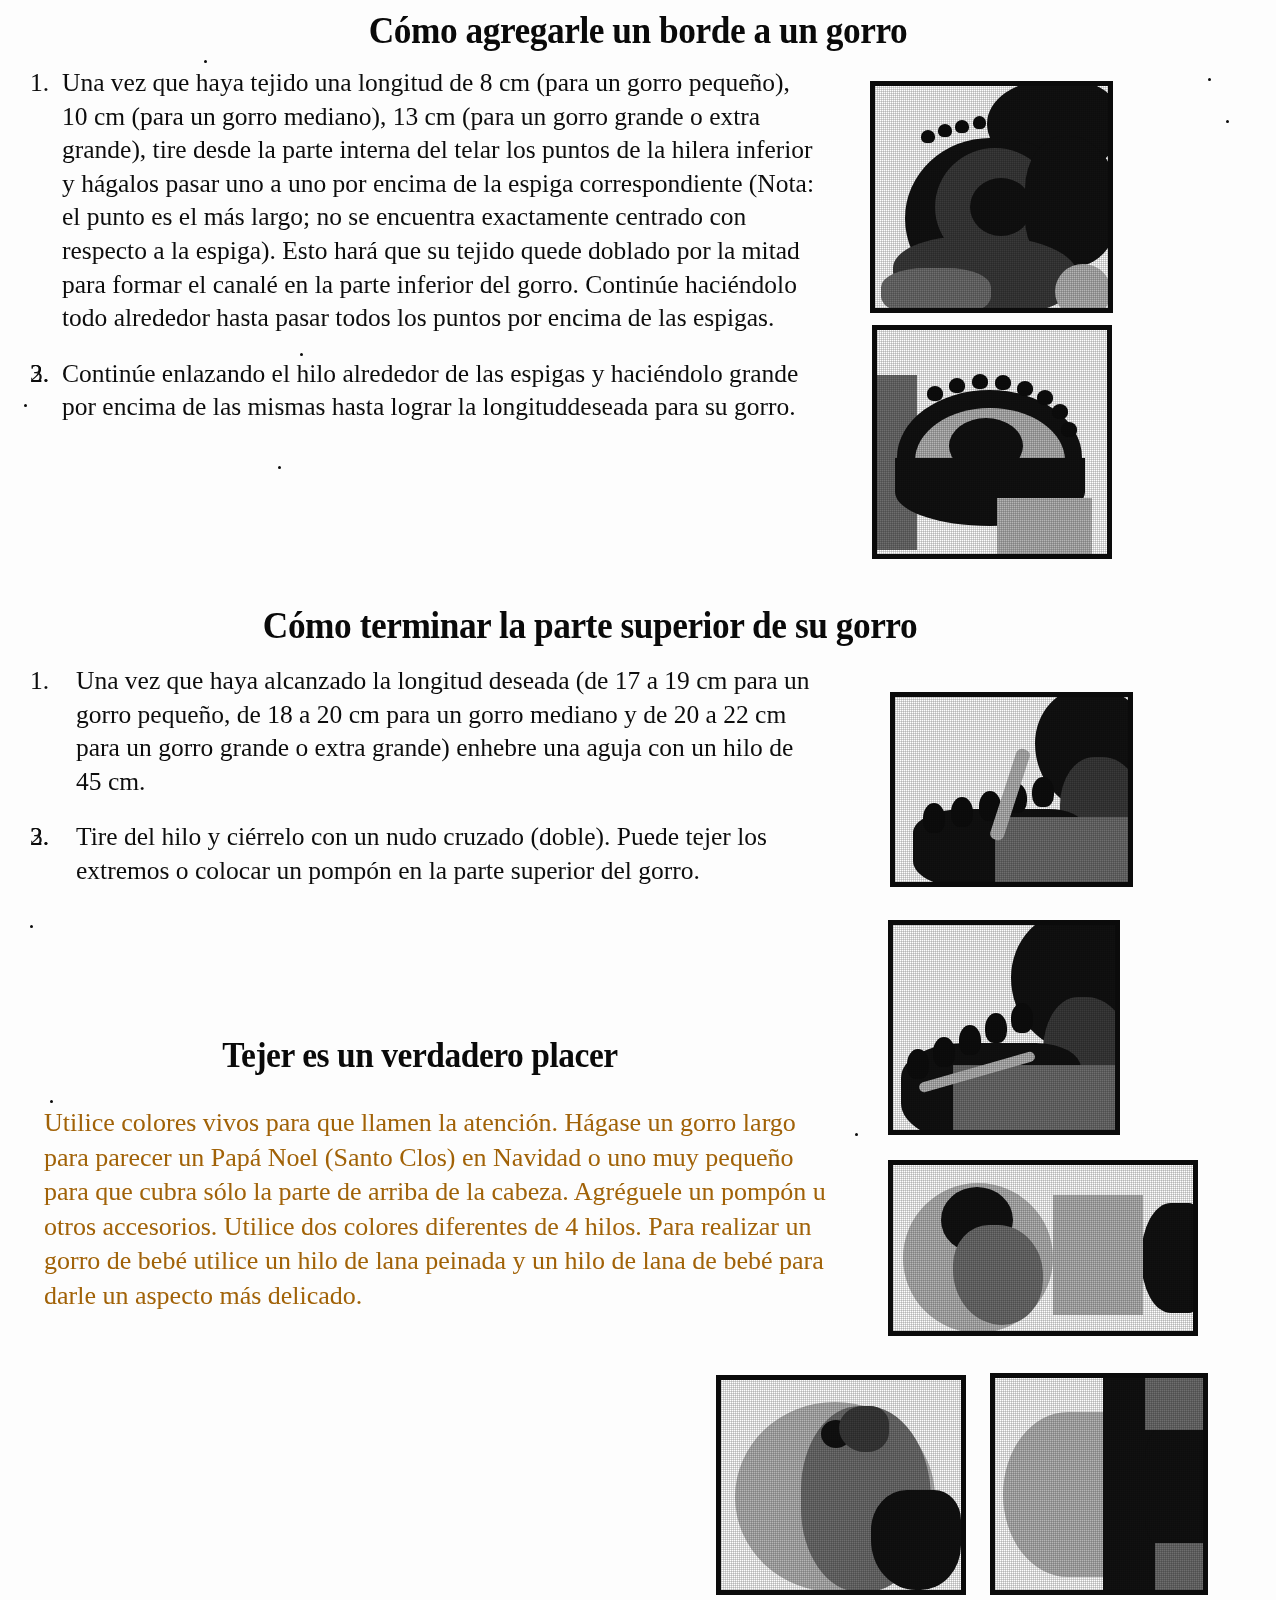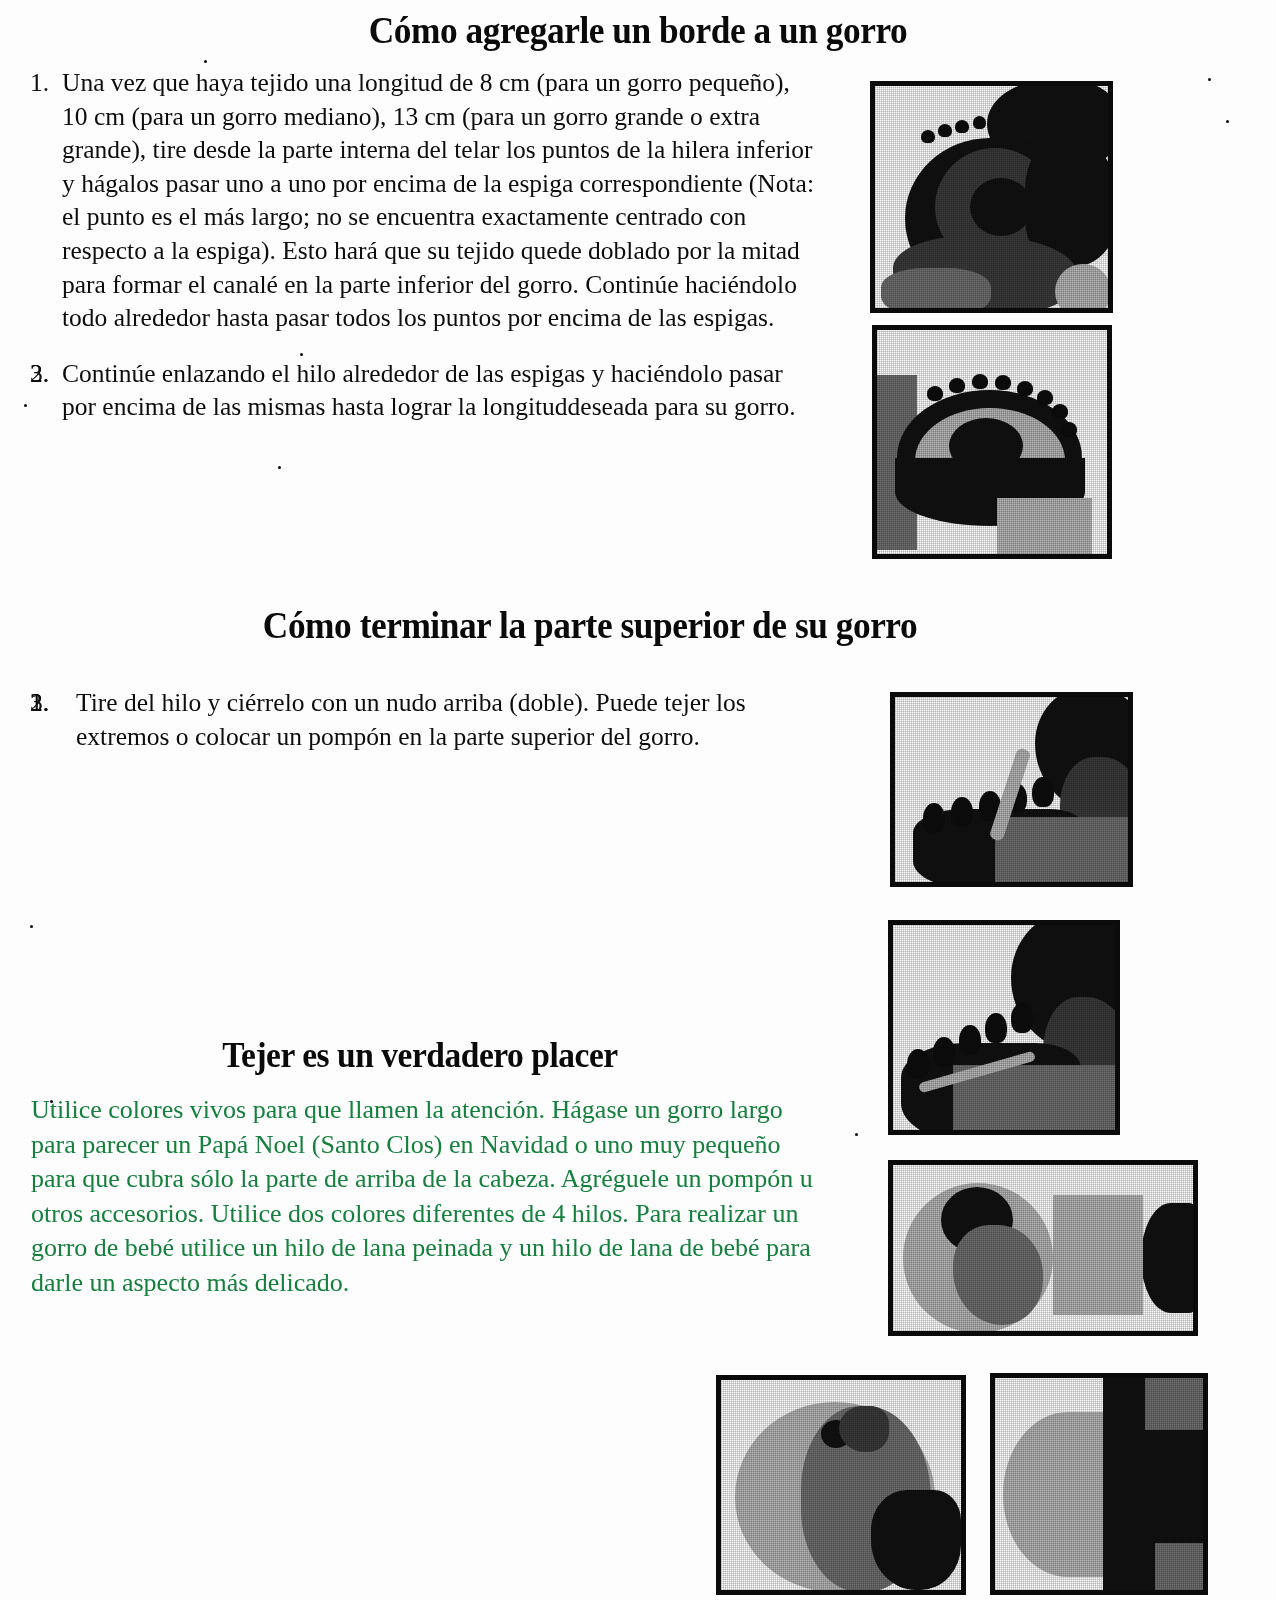--- a/index.html
+++ b/index.html
@@ -83,22 +83,22 @@
     left: 0;
     top: 0;
     font-size: 25.5px;
   }
   .sec1 ol.steps li .num { left: 2px; }
   .sec2 ol.steps li .num { left: 2px; }
 
   .body-para {
     font-size: 26px;
     line-height: 34.5px;
-    margin: 3px;
-    color: #15803d;
+    margin: 16px;
+    color: #a16207;
     width: 790px;
   }
 
   
   .photo {
     position: absolute;
     box-sizing: border-box;
     border: 5px solid #0b0b0b;
     background: #ffffff;
     overflow: hidden;
@@ -151,38 +151,39 @@
     <ol class="steps">
       <li>
         <span class="num">1.</span>
         <span>Una vez que haya tejido una longitud de 8 cm (para un gorro pequeño), 10 cm  (para un gorro mediano), 13 cm (para un gorro grande o extra grande), tire desde la parte interna del telar los puntos de la hilera inferior y hágalos pasar uno a uno por encima de la espiga correspondiente  (Nota: el punto es el más largo;  no se encuentra exactamente centrado con respecto a la espiga). Esto hará que su tejido quede doblado por la mitad para formar el canalé en la parte inferior del gorro. Continúe haciéndolo todo alrededor hasta pasar todos los puntos por encima de las espigas.</span>
       </li>
       <li>
         <span class="num">2.</span>
       </li>
       <li>
         <span class="num">3.</span>
-        <span>Continúe enlazando el hilo alrededor de las espigas y haciéndolo pasar por encima de las mismas hasta lograr la longituddeseada para su gorro.</span>
+        <span>Continúe enlazando el hilo alrededor de las espigas y haciéndolo grande por encima de las mismas hasta lograr la longituddeseada para su gorro.</span>
       </li>
     </ol>
   </div>
 
   <div class="heading heading-2">Cómo terminar la parte superior de su gorro</div>
 
   <div class="col-text sec2">
     <ol class="steps">
       <li>
         <span class="num">1.</span>
+        <span>Una vez que haya alcanzado la longitud deseada (de 17 a 19 cm para un gorro pequeño, de 18 a 20 cm para un gorro mediano y de 20 a 22 cm para un gorro grande o extra grande) enhebre una aguja con un hilo de 45 cm.</span>
       </li>
       <li>
         <span class="num">2.</span>
       </li>
       <li>
         <span class="num">3.</span>
-        <span>Tire del hilo y ciérrelo con un nudo arriba (doble). Puede tejer los extremos o colocar un pompón en la parte superior del gorro.</span>
+        <span>Tire del hilo y ciérrelo con un nudo cruzado (doble). Puede tejer los extremos o colocar un pompón en la parte superior del gorro.</span>
       </li>
     </ol>
   </div>
 
   <div class="heading heading-3">Tejer es un verdadero placer</div>
 
   <div class="col-text sec3">
     <p class="body-para">Utilice colores vivos para que llamen la atención. Hágase un gorro largo para parecer un Papá Noel (Santo Clos) en Navidad o uno muy pequeño para que cubra sólo la parte de arriba de la cabeza. Agréguele un pompón u otros accesorios. Utilice dos colores diferentes de 4 hilos. Para realizar un gorro de bebé utilice un hilo de lana peinada y un hilo de lana de bebé para darle un aspecto más delicado.</p>
   </div>
 

